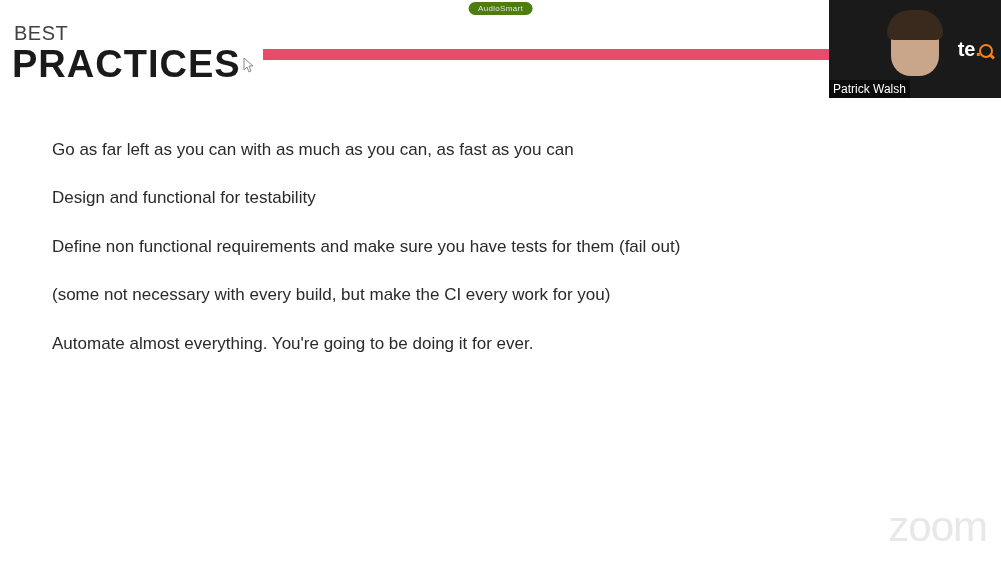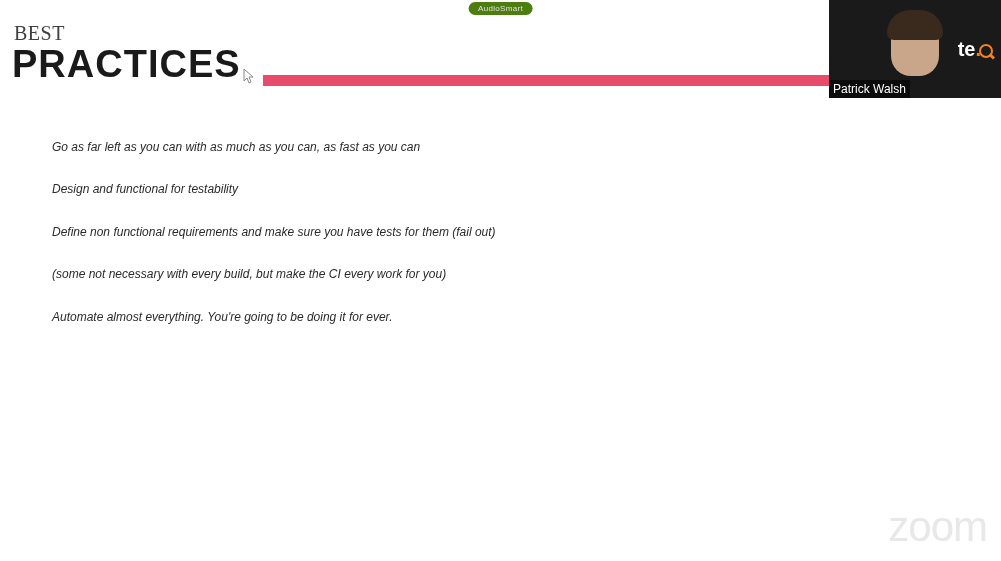--- a/index.html
+++ b/index.html
@@ -33,25 +33,24 @@
       left: 10px;
       right: 0;
     }
     .subtitle {
       font-size: 20px;
       font-weight: 400;
       color: #404040;
       letter-spacing: 0.5px;
       margin-bottom: -2px;
       padding-left: 4px;
-      font-family: Liberation Serif, serif;
     }
     .title-row {
       display: flex;
-      align-items: flex-end;
+      align-items: flex-start;
     }
     .title {
       font-size: 38px;
       font-weight: 800;
       color: #1a1a1a;
       letter-spacing: 1px;
       white-space: nowrap;
       padding-left: 2px;
     }
     .cursor {
@@ -72,25 +71,24 @@
       margin-left: 8px;
       margin-top: 6px;
     }
     .content {
       position: absolute;
       top: 140px;
       left: 52px;
       right: 40px;
     }
     .line {
-      font-size: 12px;
+      font-size: 17px;
       color: #2a2a2a;
       line-height: 1.2;
       margin-bottom: 4px;
-      font-style: italic;
     }
     .gap {
       height: 24px;
     }
     .webcam {
       position: absolute;
       top: 0;
       right: 0;
       width: 172px;
       height: 98px;

